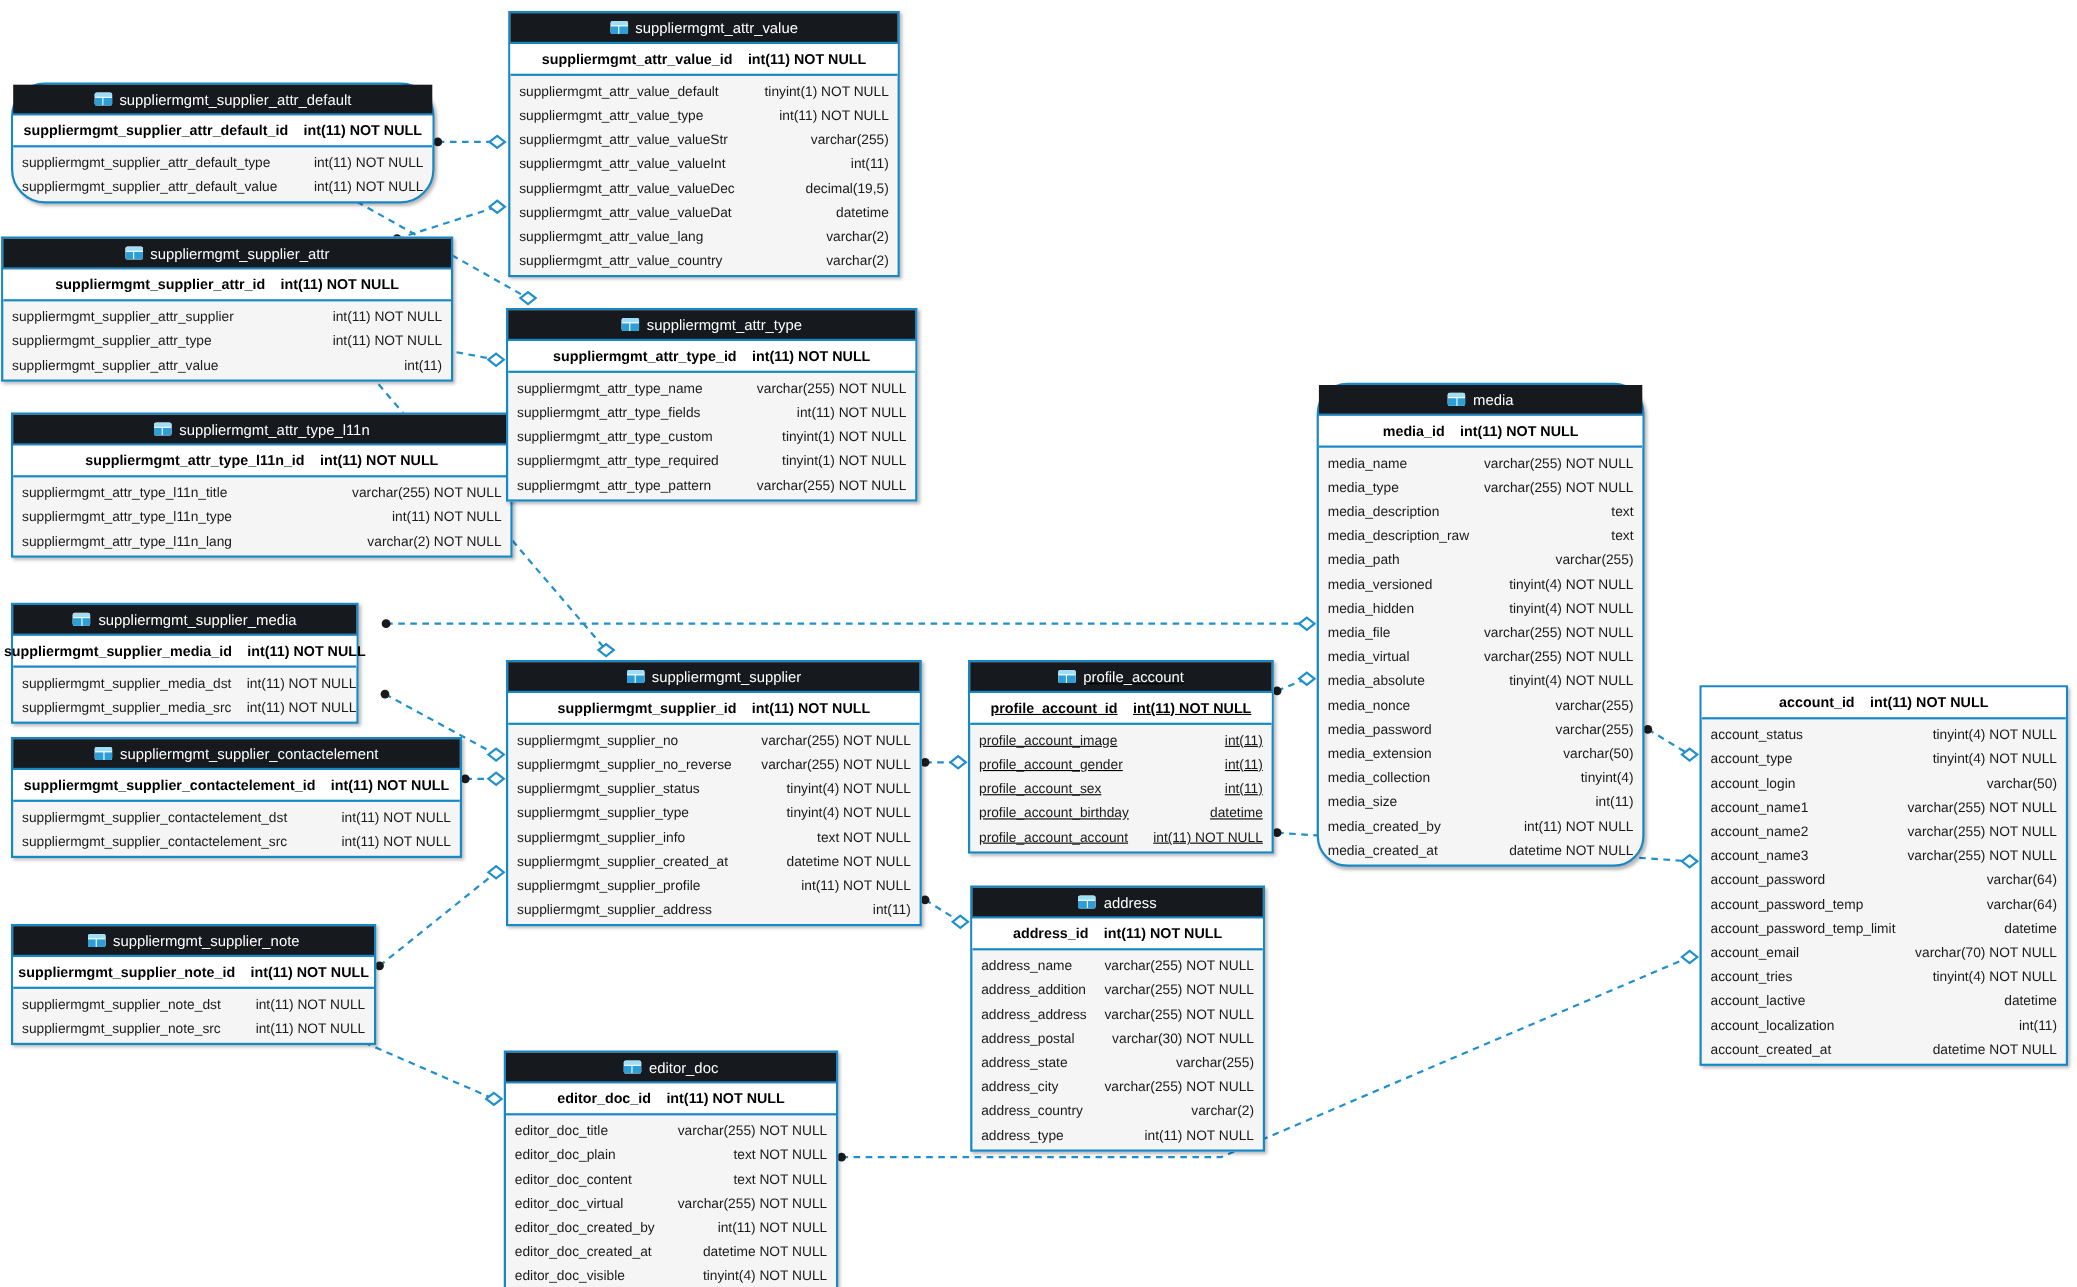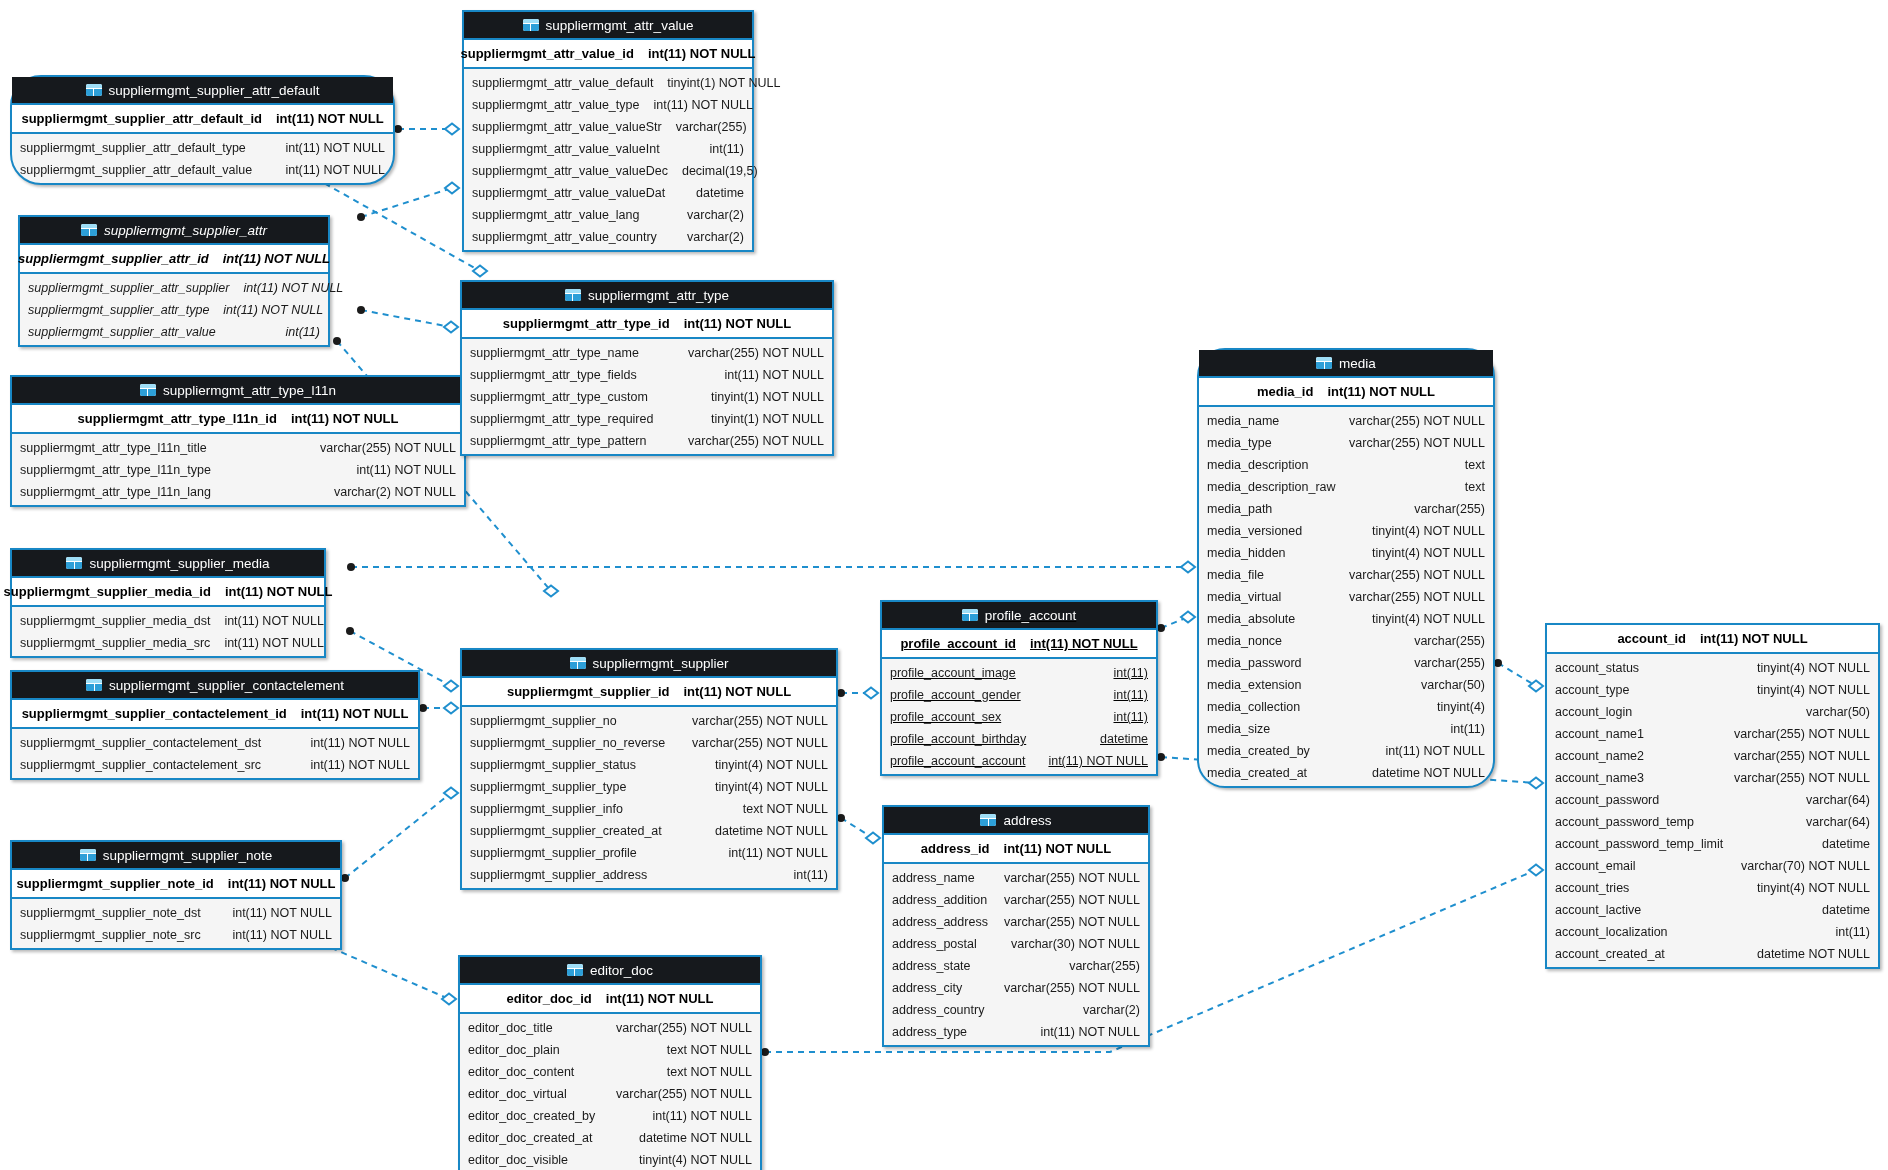--- a/index.html
+++ b/index.html
@@ -147,21 +147,21 @@
         <div class="col-row">
           <span class="col-name">suppliermgmt_supplier_attr_default_type</span>
           <span class="col-type">int(11) NOT NULL</span>
         </div>
         <div class="col-row">
           <span class="col-name">suppliermgmt_supplier_attr_default_value</span>
           <span class="col-type">int(11) NOT NULL</span>
         </div>
       </div>
   </article>
-    <article class="db-table" style="left: 18px; top: 215px; width: 312px; font-style: italic;">
+    <article class="db-table" style="left: 1px; top: 215px; width: 411px;">
     <header class="tbl-header">
       <span class="tbl-icon">
           <i class="p1"></i>
           <i class="p2"></i>
           <i class="p3"></i>
         </span>
       <span class="tbl-title">suppliermgmt_supplier_attr</span>
     </header>
     <div class="pk-row">
       <span class="col-name">suppliermgmt_supplier_attr_id</span>
@@ -275,21 +275,21 @@
         <div class="col-row">
           <span class="col-name">suppliermgmt_supplier_note_dst</span>
           <span class="col-type">int(11) NOT NULL</span>
         </div>
         <div class="col-row">
           <span class="col-name">suppliermgmt_supplier_note_src</span>
           <span class="col-type">int(11) NOT NULL</span>
         </div>
       </div>
   </article>
-    <article class="db-table" style="left: 462px; top: 10px; width: 292px;">
+    <article class="db-table" style="left: 462px; top: 10px; width: 356px;">
     <header class="tbl-header">
       <span class="tbl-icon">
           <i class="p1"></i>
           <i class="p2"></i>
           <i class="p3"></i>
         </span>
       <span class="tbl-title">suppliermgmt_attr_value</span>
     </header>
     <div class="pk-row">
       <span class="col-name">suppliermgmt_attr_value_id</span>
@@ -359,21 +359,21 @@
         <div class="col-row">
           <span class="col-name">suppliermgmt_attr_type_required</span>
           <span class="col-type">tinyint(1) NOT NULL</span>
         </div>
         <div class="col-row">
           <span class="col-name">suppliermgmt_attr_type_pattern</span>
           <span class="col-type">varchar(255) NOT NULL</span>
         </div>
       </div>
   </article>
-    <article class="db-table" style="left: 460px; top: 600px; width: 378px; margin-top: 48px;">
+    <article class="db-table" style="left: 460px; top: 600px; width: 378px;">
     <header class="tbl-header">
       <span class="tbl-icon">
           <i class="p1"></i>
           <i class="p2"></i>
           <i class="p3"></i>
         </span>
       <span class="tbl-title">suppliermgmt_supplier</span>
     </header>
     <div class="pk-row">
       <span class="col-name">suppliermgmt_supplier_id</span>

